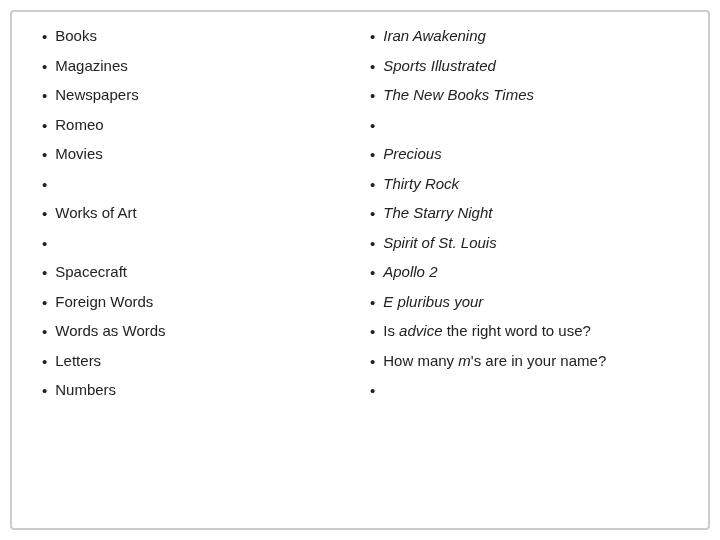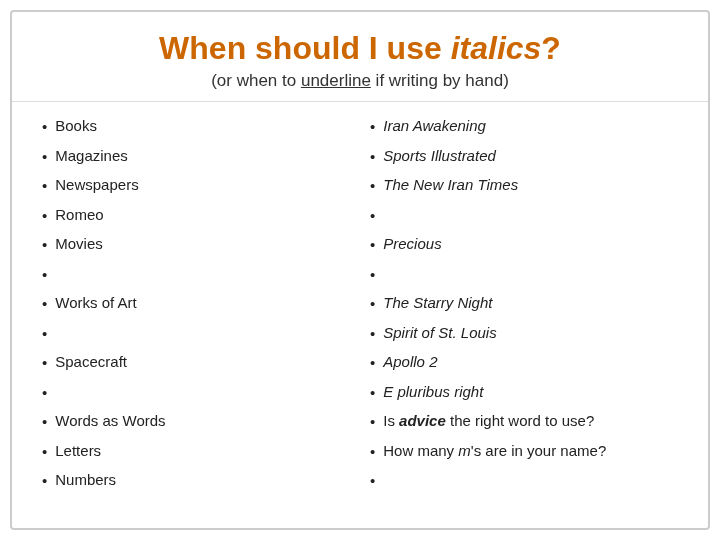--- a/index.html
+++ b/index.html
@@ -88,40 +88,32 @@
 
     .list-item.italic-item .item-text {
       font-style: italic;
     }
 
     .item-text {
       font-size: 15px;
     }
 
     .item-text strong {
-      font-weight: bold;
+      font-weight: normal;
       font-style: italic;
     }
 
     .item-text em {
       font-style: italic;
     }
   </style>
 </head>
 <body>
 
 <div class="slide">
-  <div class="header">
-    <div class="title">
-      When should I use <em>italics</em>?
-    </div>
-    <div class="subtitle">
-      (or when to <u>underline</u> if writing by hand)
-    </div>
-  </div>
 
   <div class="content">
     <div class="column" id="left-col">
     <div class="list-item">
           <span class="bullet">•</span>
           <span class="item-text">Books</span>
         </div>
         <div class="list-item">
           <span class="bullet">•</span>
           <span class="item-text">Magazines</span>
@@ -147,20 +139,21 @@
         </div>
         <div class="list-item">
           <span class="bullet">•</span>
         </div>
         <div class="list-item">
           <span class="bullet">•</span>
           <span class="item-text">Spacecraft</span>
         </div>
         <div class="list-item">
           <span class="bullet">•</span>
+          <span class="item-text">Foreign Words</span>
         </div>
         <div class="list-item">
           <span class="bullet">•</span>
           <span class="item-text">Words as Words</span>
         </div>
         <div class="list-item">
           <span class="bullet">•</span>
           <span class="item-text">Letters</span>
         </div>
         <div class="list-item">
@@ -172,47 +165,48 @@
     <div class="list-item italic-item">
           <span class="bullet">•</span>
           <span class="item-text">Iran Awakening</span>
         </div>
         <div class="list-item italic-item">
           <span class="bullet">•</span>
           <span class="item-text">Sports Illustrated</span>
         </div>
         <div class="list-item italic-item">
           <span class="bullet">•</span>
-          <span class="item-text">The New Iran Times</span>
+          <span class="item-text">The New Books Times</span>
         </div>
         <div class="list-item italic-item">
           <span class="bullet">•</span>
         </div>
         <div class="list-item italic-item">
           <span class="bullet">•</span>
           <span class="item-text">Precious</span>
         </div>
         <div class="list-item italic-item">
           <span class="bullet">•</span>
+          <span class="item-text">Thirty Rock</span>
         </div>
         <div class="list-item italic-item">
           <span class="bullet">•</span>
           <span class="item-text">The Starry Night</span>
         </div>
         <div class="list-item italic-item">
           <span class="bullet">•</span>
           <span class="item-text">Spirit of St. Louis</span>
         </div>
         <div class="list-item italic-item">
           <span class="bullet">•</span>
           <span class="item-text">Apollo 2</span>
         </div>
         <div class="list-item italic-item">
           <span class="bullet">•</span>
-          <span class="item-text">E pluribus right</span>
+          <span class="item-text">E pluribus your</span>
         </div>
         <div class="list-item">
           <span class="bullet">•</span>
           <span class="item-text">Is <strong>advice</strong> the right word to use?</span>
         </div>
         <div class="list-item">
           <span class="bullet">•</span>
           <span class="item-text">How many <em>m</em>'s are in your name?</span>
         </div>
         <div class="list-item">

